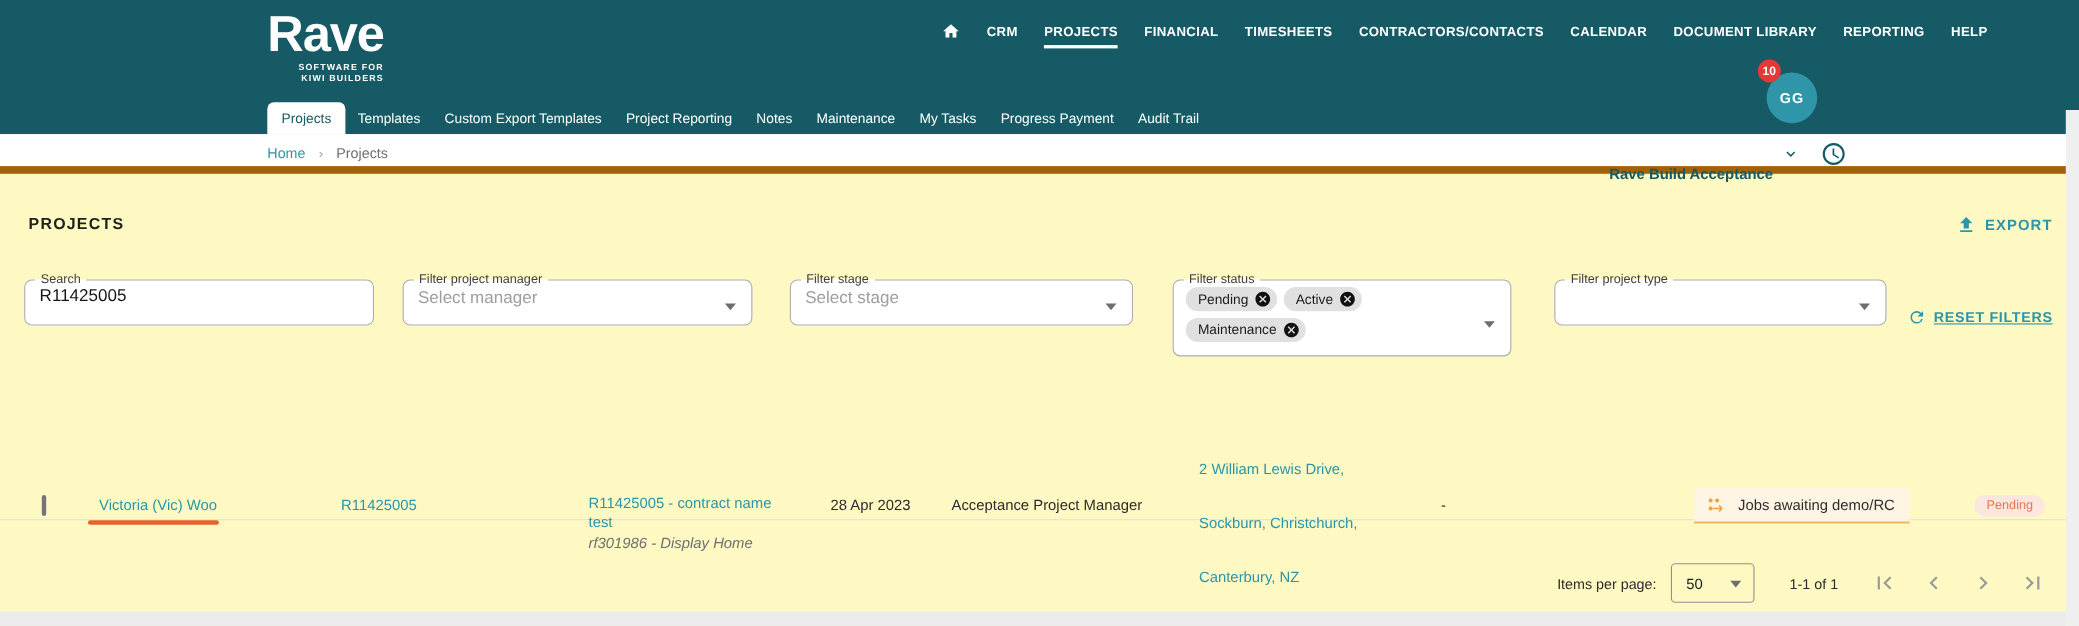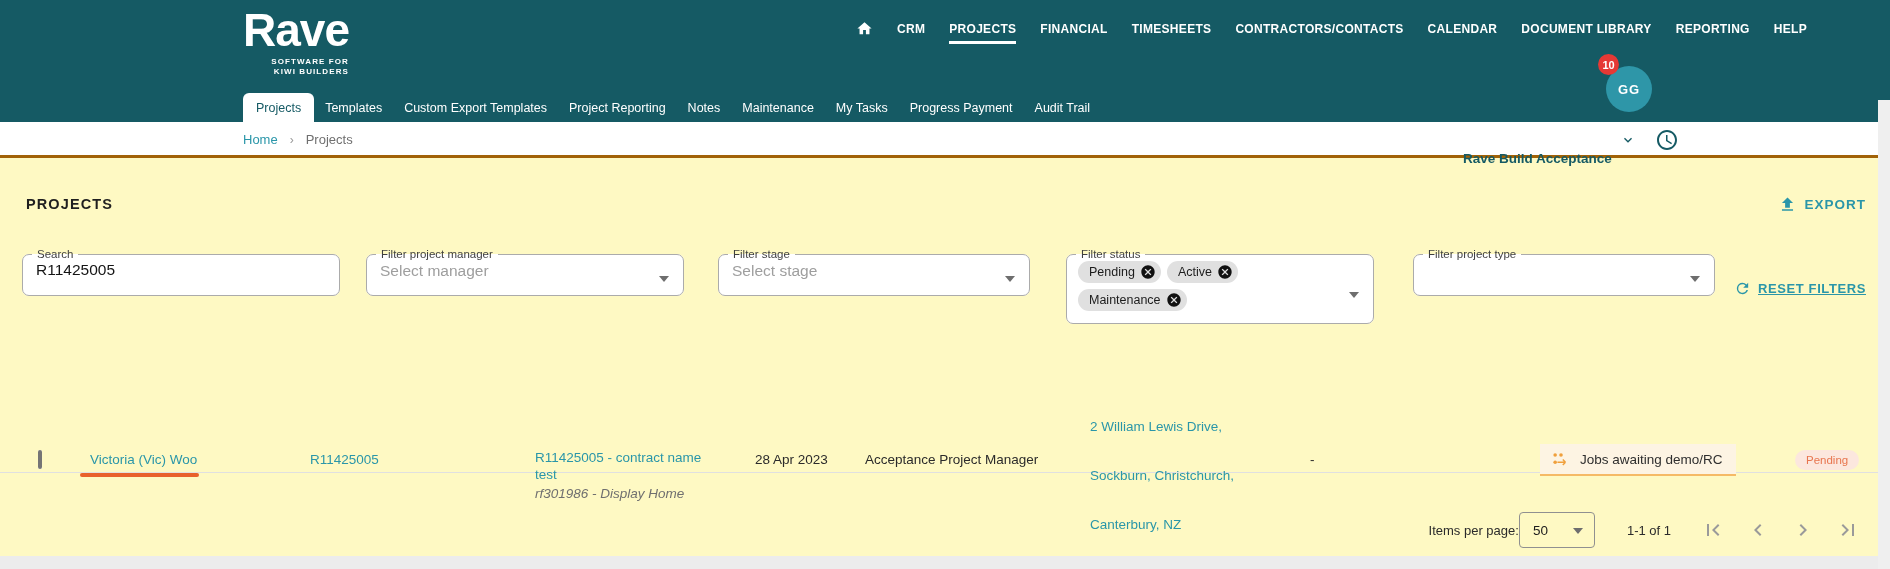--- a/index.html
+++ b/index.html
@@ -21,21 +21,21 @@
 
   .avatar-wrap { position:absolute; left:1598px; top:54px; width:58px; height:60px; cursor:pointer; }
   .avatar { position:absolute; left:8px; top:12px; width:46px; height:46px; border-radius:50%; background:#2e96a8; color:#fff; font-size:13px; font-weight:bold; letter-spacing:1px; display:flex; align-items:center; justify-content:center; }
   .badge { position:absolute; left:0; top:0; width:21px; height:21px; border-radius:50%; background:#e53935; color:#fff; font-size:11px; font-weight:bold; display:flex; align-items:center; justify-content:center; z-index:2; }
 
   .tabs { position:absolute; left:243px; top:93px; height:29px; display:flex; align-items:stretch; }
   .tab { color:#fff; font-size:12.5px; display:flex; align-items:center; padding:0 11px; cursor:pointer; white-space:nowrap; }
   .tab.active { background:#fff; color:#155a64; border-radius:6px 6px 0 0; padding:0 13px; }
 
   
-  .crumb-bar { position:absolute; left:0; top:122px; width:1890px; height:36px; background:#fff; border-bottom:3px solid #a16207; }
+  .crumb-bar { position:absolute; left:0; top:122px; width:1890px; height:36px; background:#fff; border-bottom:7px solid #a16207; }
   .crumbs { position:absolute; left:243px; top:0; height:35px; display:flex; align-items:center; gap:12px; font-size:13px; }
   .crumb-home { color:#2a96a9; text-decoration:none; cursor:pointer; }
   .crumb-sep { color:#9a9a9a; font-size:12px; }
   .crumb-cur { color:#6f6f6f; }
   .workspace { position:absolute; left:1463px; top:0; height:35px; display:flex; align-items:center; }
   .workspace-label { color:#155a64; font-size:13.5px; font-weight:bold; cursor:pointer;margin-top:38px; }
   .ws-chev { margin-left:8px; cursor:pointer; display:flex; }
   .clock-btn { margin-left:19px; cursor:pointer; display:flex; }
 
   
@@ -68,21 +68,21 @@
   .client-cell { position:relative; display:inline-block; }
   .client-underline { position:absolute; left:-10px; right:-2px; bottom:-10px; height:4.5px; border-radius:3px; background:#e8612c; }
   .proj-title { display:block; max-width:176px; line-height:17px; }
   .proj-sub { display:block; font-style:italic; color:#6f6f6f; margin-top:2px; line-height:17px; }
   .addr-line { display:block; line-height:17px; }
   .stage-chip { display:inline-flex; align-items:center; gap:10px; background:#fdf4e3; border-bottom:2px solid #f5ba66; padding:8px 13px 7px 12px; font-size:13.5px; color:#2e2e2e; cursor:pointer; white-space:nowrap; }
   .status-pill { display:inline-block; background:#fce7de; color:#e8764f; font-size:11.5px; padding:4px 11px; border-radius:13px; }
 
   
   .pager { position:absolute; top:512px; right:30px; display:flex; align-items:center; }
-  .pager-label { font-size:13px; color:#2b2b2b; }
+  .pager-label { font-size:13px; color:#2b2b2b; margin-right:13px; }
   .pp-select { position:relative; width:76px; height:36px; border:1px solid #909090; border-radius:4px; font-size:13.5px; color:#1c1c1c; display:flex; align-items:center; padding-left:13px; cursor:pointer; }
   .pp-select .caret { right:11px; }
   .pager-range { font-size:13px; color:#2b2b2b; margin:0 30px 0 32px; }
   .pg-ic { width:24px; height:24px; cursor:pointer; margin-left:21px; }
   .pg-ic svg { display:block; }
 
   .bottom-strip { position:absolute; left:0; top:556px; width:1890px; height:13px; background:#ececec; }
   .scroll-track { position:absolute; right:0; top:100px; width:12px; height:469px; background:#efefef; }
 </style>
 </head>

